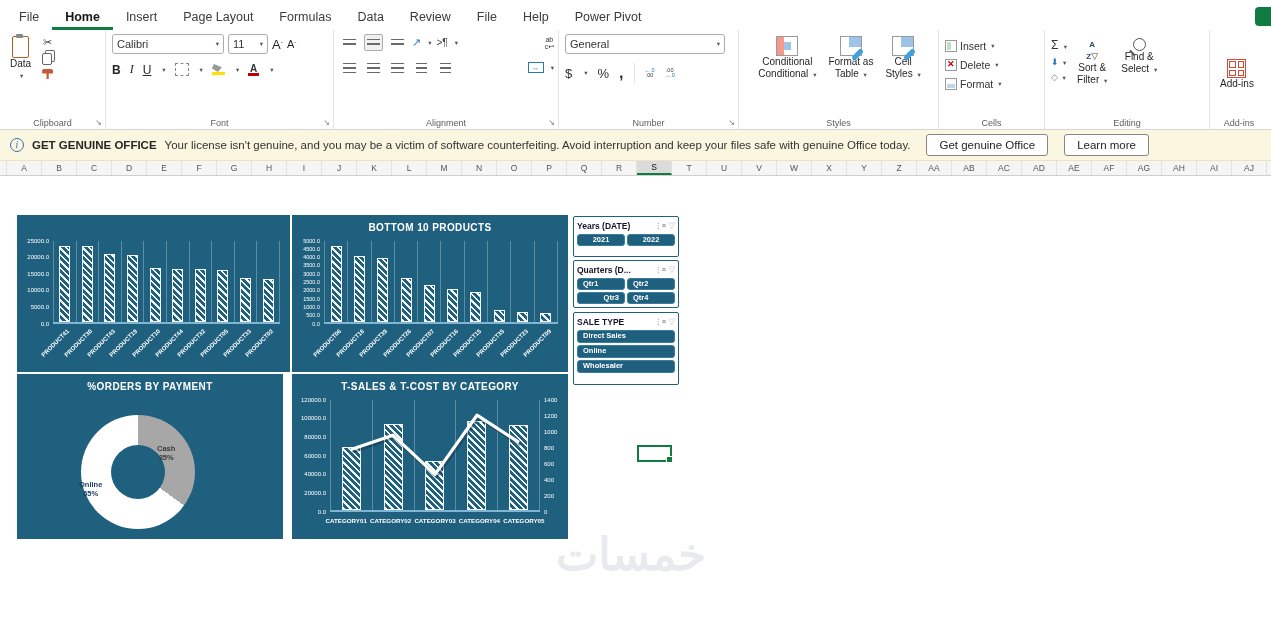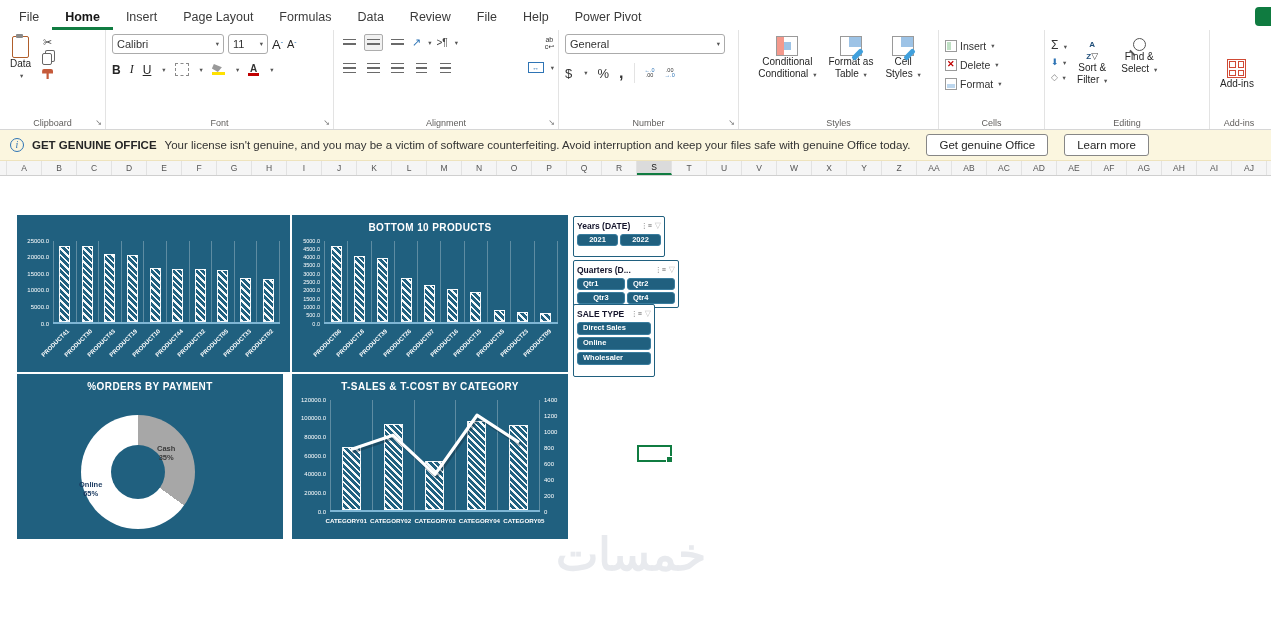--- a/index.html
+++ b/index.html
@@ -565,45 +565,45 @@
         <span class="tick" style="top: 134.5px; font-size: 6px; left: 252px;">0</span>
         <div class="xlabels" style="left: 32px; top: 143px; width: 222px; height: 12px;">
           <span class="xflat">CATEGORY01</span>
           <span class="xflat">CATEGORY02</span>
           <span class="xflat">CATEGORY03</span>
           <span class="xflat">CATEGORY04</span>
           <span class="xflat">CATEGORY05</span>
         </div>
       </div>
     <div id="slicers">
-        <div class="slicer" style="left: 573px; top: 40px; width: 92px; height: 41px;">
+        <div class="slicer" style="left: 573px; top: 40px; width: 106px; height: 41px;">
           <div class="sl-head">
             <span class="sl-title">Years (DATE)</span>
             <span class="sl-ic" style="color: rgb(89, 89, 89); font-size: 7px;">⋮≡</span>
             <span class="sl-ic" style="color: rgb(194, 194, 194); font-size: 8px;">▽</span>
           </div>
           <div class="sl-grid" style="grid-template-columns: repeat(2, 1fr);">
             <div class="sl-btn" style="text-align: center;">2021</div>
             <div class="sl-btn" style="text-align: center;">2022</div>
           </div>
         </div>
         <div class="slicer" style="left: 573px; top: 84px; width: 106px; height: 48px;">
           <div class="sl-head">
             <span class="sl-title">Quarters (D...</span>
             <span class="sl-ic" style="color: rgb(89, 89, 89); font-size: 7px;">⋮≡</span>
             <span class="sl-ic" style="color: rgb(194, 194, 194); font-size: 8px;">▽</span>
           </div>
           <div class="sl-grid" style="grid-template-columns: repeat(2, 1fr);">
             <div class="sl-btn" style="text-align: left;">Qtr1</div>
             <div class="sl-btn" style="text-align: left;">Qtr2</div>
-            <div class="sl-btn" style="text-align: center;">Qtr3</div>
+            <div class="sl-btn" style="text-align: right;">Qtr3</div>
             <div class="sl-btn" style="text-align: left;">Qtr4</div>
           </div>
         </div>
-        <div class="slicer" style="left: 573px; top: 128px; width: 82px; height: 73px;">
+        <div class="slicer" style="left: 573px; top: 136px; width: 106px; height: 73px;">
           <div class="sl-head">
             <span class="sl-title">SALE TYPE</span>
             <span class="sl-ic" style="color: rgb(89, 89, 89); font-size: 7px;">⋮≡</span>
             <span class="sl-ic" style="color: rgb(194, 194, 194); font-size: 8px;">▽</span>
           </div>
           <div class="sl-grid" style="grid-template-columns: repeat(1, 1fr);">
             <div class="sl-btn" style="text-align: left; height: 13px;">Direct Sales</div>
             <div class="sl-btn" style="text-align: left; height: 13px;">Online</div>
             <div class="sl-btn" style="text-align: left; height: 13px;">Wholesaler</div>
           </div>

